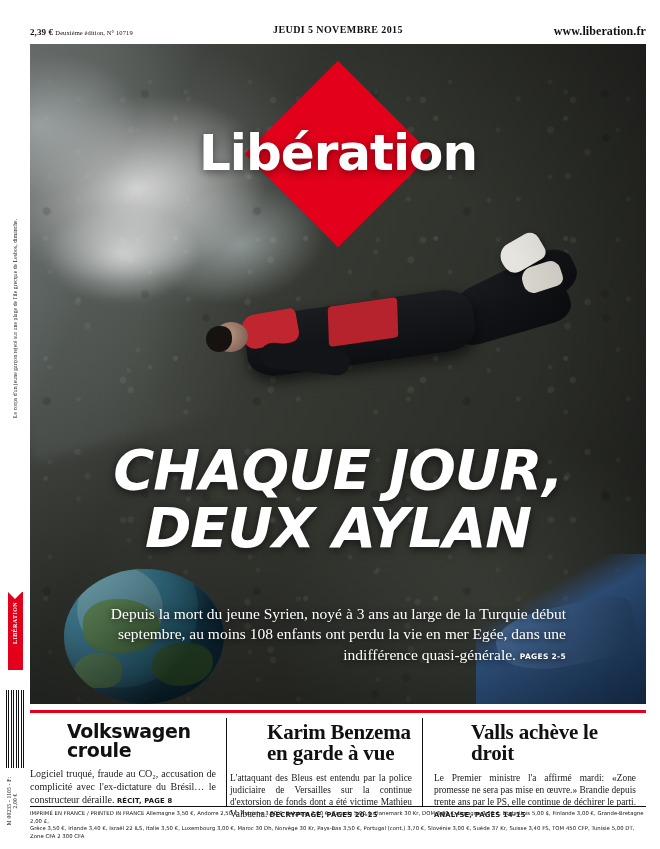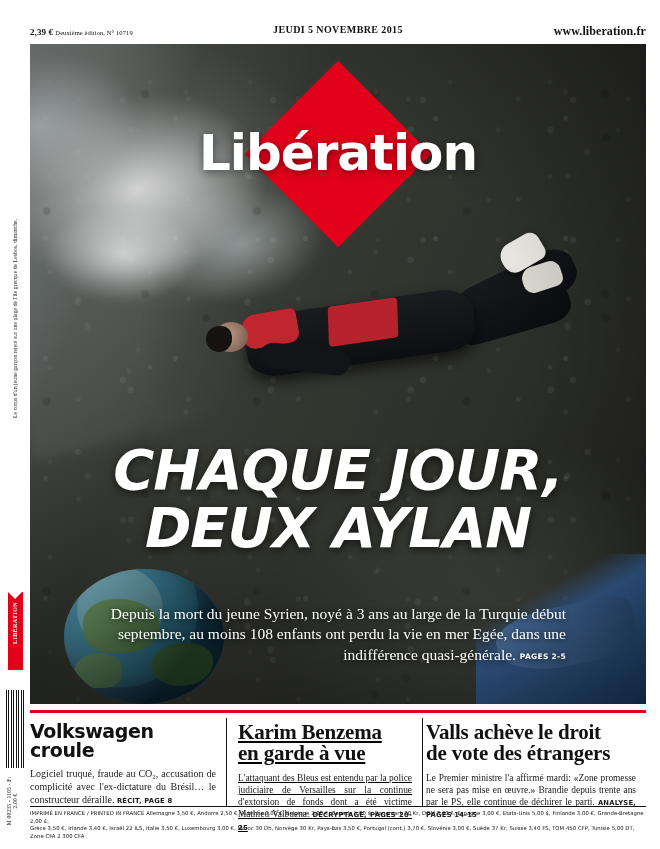--- a/index.html
+++ b/index.html
@@ -378,34 +378,35 @@
     height: 2.5px; background: #e2001a;
   }
   .bottom {
     position: absolute;
     left: 30px; right: 14px; top: 716px;
     height: 96px;
     display: flex;
   }
   .col { padding: 6px 10px 0 0; position: relative; }
   .col.c1 { width: 196px; }
-  .col.c2 { width: 196px; padding-left: 12px; text-decoration: underline; }
-  .col.c3 { width: 224px; padding-left: 4px; }
+  .col.c2 { width: 196px; padding-left: 4px; }
+  .col.c3 { width: 224px; padding-left: 12px; }
   .col.c2::before, .col.c3::before {
     content: ""; position: absolute; left: 0; top: 2px; bottom: 6px;
     width: 1px; background: #111;
   }
   .col h2 {
     font-family: "DejaVu Sans", sans-serif;
     font-weight: bold;
     font-size: 19px;
     line-height: 1.0;
     letter-spacing: -.4px;
     color: #111;
     margin-bottom: 7px;
+    margin-left: 37px;
   }
   .col.c2 h2, .col.c3 h2 {
     font-family: "Liberation Serif", serif;
     font-size: 21px;
     font-weight: bold;
     letter-spacing: -.2px;
     line-height: 1.02;
   }
   .col p {
     font-family: "Liberation Serif", serif;
@@ -528,21 +529,20 @@
       </h2>
       <p>
         <span>L'attaquant des Bleus est entendu par la police judiciaire de Versailles sur la continue d'extorsion de fonds dont a été victime Mathieu Valbuena.</span>
         <span class="kicker">DÉCRYPTAGE, PAGES 20-25</span>
       </p>
     </div>
 
     <div class="col c3">
       <h2>
         <span>Valls achève le droit</span><br>
-        <span>de vote des étrangers</span>
       </h2>
       <p>
         <span>Le Premier ministre l'a affirmé mardi: «Zone promesse ne sera pas mise en œuvre.» Brandie depuis trente ans par le PS, elle continue de déchirer le parti.</span>
         <span class="kicker">ANALYSE, PAGES 14-15</span>
       </p>
     </div>
   </div>
 
   <div class="footer">
     <div>IMPRIMÉ EN FRANCE / PRINTED IN FRANCE  Allemagne 3,50 €, Andorre 2,50 €, Autriche 3,00 €, Belgique 2,00 €, Canada 5,00 $, Danemark 30 Kr, DOM 3,60 €, Espagne 3,00 €, Etats-Unis 5,00 $, Finlande 3,00 €, Grande-Bretagne 2,00 £,</div>

